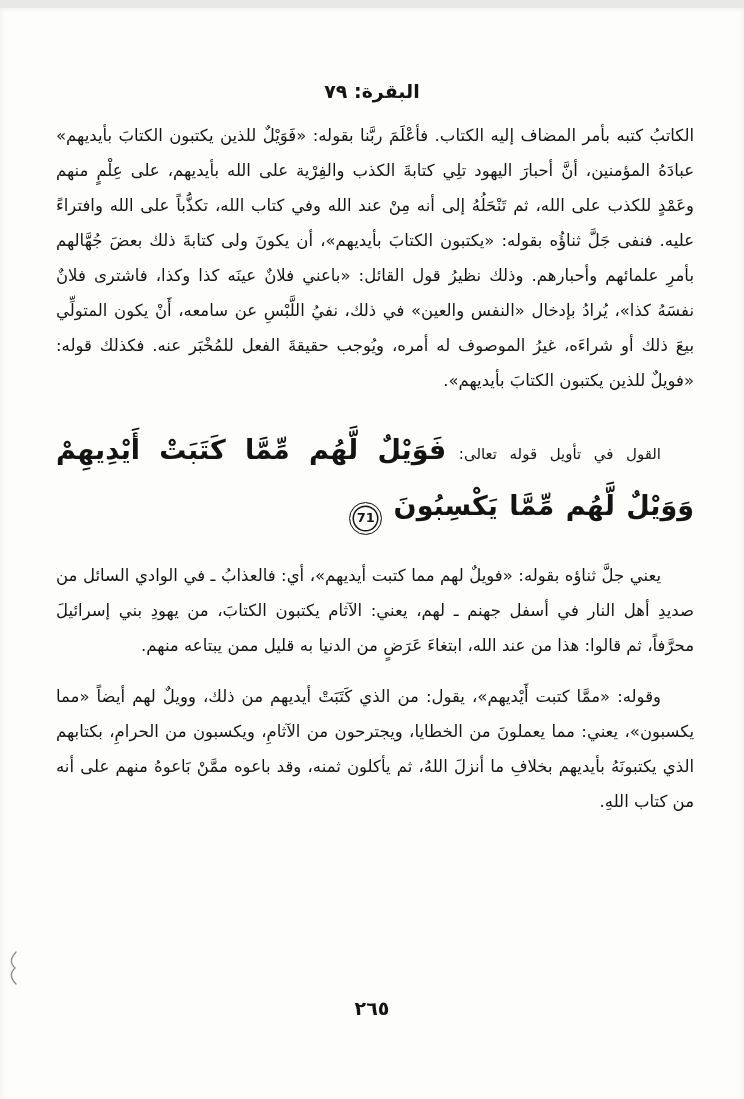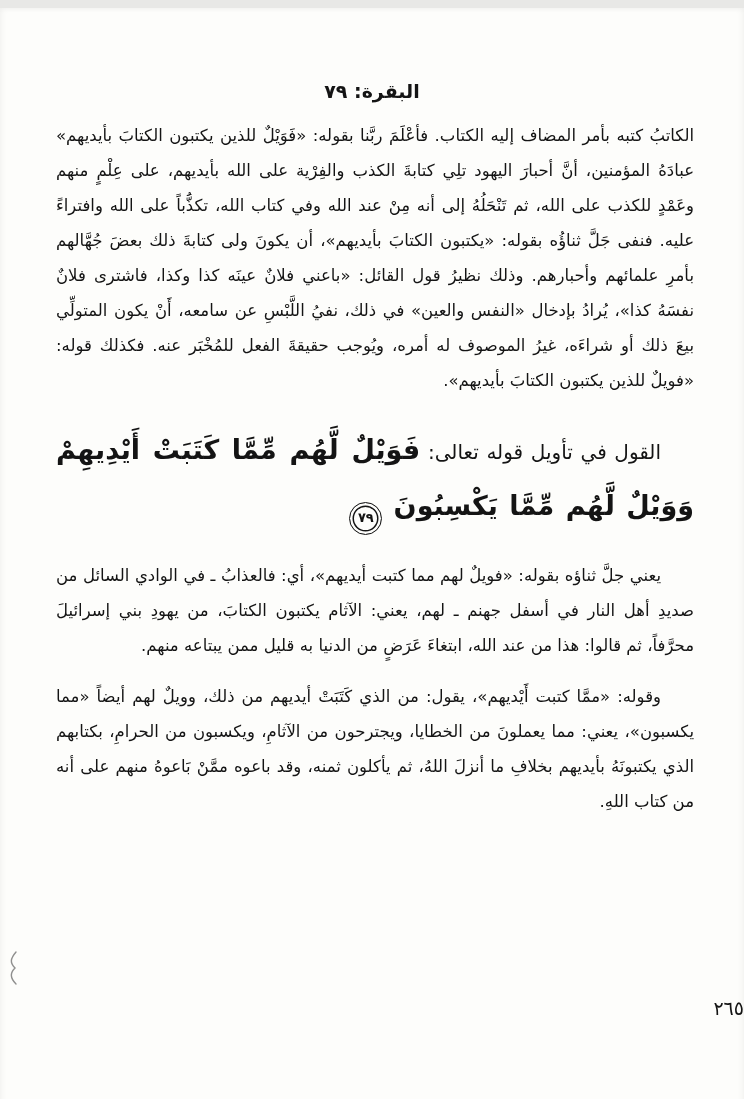--- a/index.html
+++ b/index.html
@@ -42,21 +42,21 @@
   .para.first {
     margin-bottom: 26px;
   }
   .verse-block {
     margin: 0 0 22px 0;
     text-indent: 2em;
     line-height: 52px;
     text-align: justify;
   }
   .verse-intro {
-    font-size: 20px;
+    font-size: 15px;
   }
   .quran-verse {
     font-size: 27px;
     font-weight: 700;
     letter-spacing: -0.3px;
     word-spacing: 2px;
   }
   .ayah-mark {
     display: inline-flex;
     align-items: center;
@@ -70,22 +70,23 @@
     font-weight: 700;
     vertical-align: -7px;
     margin-right: 6px;
     text-indent: 0;
   }
   .page-number {
     position: absolute;
     bottom: 88px;
     left: 0;
     right: 0;
+    text-align: center;
     font-size: 19px;
-    font-weight: 400;
+    font-weight: 700;
   }
   .scan-mark {
     position: absolute;
     left: 6px;
     bottom: 122px;
     width: 14px;
     height: 34px;
     opacity: 0.65;
   }
 </style>
@@ -94,21 +95,21 @@
 
 <div class="page">
 
   <div class="page-header">البقرة: ٧٩</div>
 
   <div class="body-text">
 
     <p class="para first no-indent">الكاتبُ كتبه بأمر المضاف إليه الكتاب. فأعْلَمَ ربَّنا بقوله: «فَوَيْلٌ للذين يكتبون الكتابَ بأيديهم» عبادَهُ المؤمنين، أنَّ أحبارَ اليهود تلِي كتابةَ الكذب والفِرْية على الله بأيديهم، على عِلْمٍ منهم وعَمْدٍ للكذب على الله، ثم تَنْحَلُهُ إلى أنه مِنْ عند الله وفي كتاب الله، تكذُّباً على الله وافتراءً عليه. فنفى جَلَّ ثناؤُه بقوله: «يكتبون الكتابَ بأيديهم»، أن يكونَ ولى كتابةَ ذلك بعضَ جُهَّالهم بأمرِ علمائهم وأحبارهم. وذلك نظيرُ قول القائل: «باعني فلانٌ عينَه كذا وكذا، فاشترى فلانٌ نفسَهُ كذا»، يُرادُ بإدخال «النفس والعين» في ذلك، نفيُ اللَّبْسِ عن سامعه، أَنْ يكون المتولِّي بيعَ ذلك أو شراءَه، غيرُ الموصوف له أمره، ويُوجب حقيقةَ الفعل للمُخْبَر عنه. فكذلك قوله: «فويلٌ للذين يكتبون الكتابَ بأيديهم».</p>
 
     <p class="verse-block"><span class="verse-intro">القول في تأويل قوله تعالى: </span><span class="quran-verse">فَوَيْلٌ لَّهُم مِّمَّا كَتَبَتْ أَيْدِيهِمْ وَوَيْلٌ لَّهُم مِّمَّا يَكْسِبُونَ</span> <span class="ayah-mark">
-          <span>٧٩</span>
+          <span>71</span>
         </span></p>
 
     <p class="para">يعني جلَّ ثناؤه بقوله: «فويلٌ لهم مما كتبت أيديهم»، أي: فالعذابُ ـ في الوادي السائل من صديدِ أهل النار في أسفل جهنم ـ لهم، يعني: الآثام يكتبون الكتابَ، من يهودِ بني إسرائيلَ محرَّفاً، ثم قالوا: هذا من عند الله، ابتغاءَ عَرَضٍ من الدنيا به قليل ممن يبتاعه منهم.</p>
 
     <p class="para">وقوله: «ممَّا كتبت أَيْديهم»، يقول: من الذي كَتَبَتْ أيديهم من ذلك، وويلٌ لهم أيضاً «مما يكسبون»، يعني: مما يعملونَ من الخطايا، ويجترحون من الآثامِ، ويكسبون من الحرامِ، بكتابهم الذي يكتبونَهُ بأيديهم بخلافِ ما أنزلَ اللهُ، ثم يأكلون ثمنه، وقد باعوه ممَّنْ بَاعوهُ منهم على أنه من كتاب اللهِ.</p>
 
 
   </div>
 
   <div class="page-number">٢٦٥</div>

